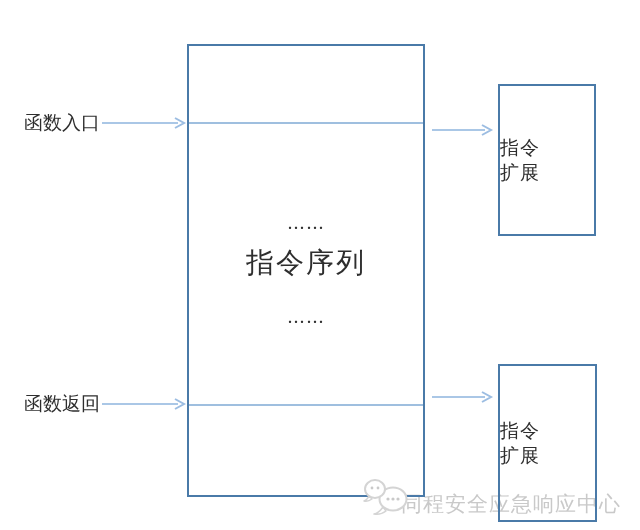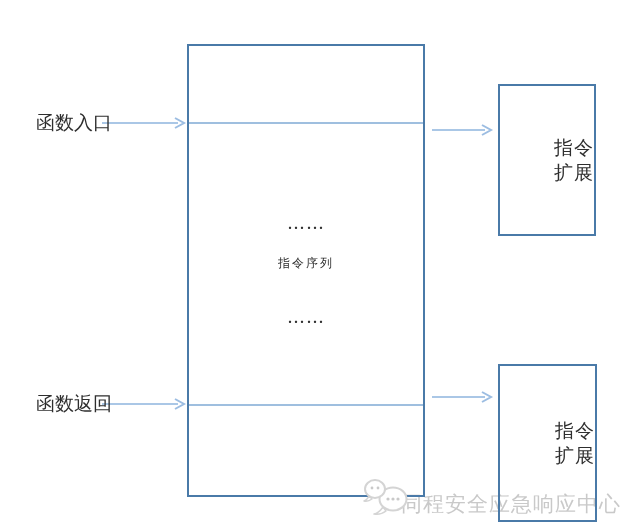--- a/index.html
+++ b/index.html
@@ -21,21 +21,21 @@
     background: transparent;
     box-sizing: border-box;
     z-index: 2;
   }
   .main-box   { left: 187px; top: 44px;  width: 238px; height: 453px; }
   .ext-box-top    { left: 498px; top: 84px;  width: 98px; height: 152px; }
   .ext-box-bottom { left: 498px; top: 364px; width: 99px; height: 158px; }
   .ext-box {
     display: flex;
     flex-direction: column;
-    align-items: flex-end;
+    align-items: flex-start;
     justify-content: center;
   }
   .ext-line {
     font-size: 19px;
     line-height: 25px;
     color: #2e2e2e;
     letter-spacing: 1px;
   }
   
   .flow-line {
@@ -51,26 +51,26 @@
   
   .center-text {
     position: absolute;
     left: 306px;
     transform: translate(-50%, -50%);
     color: #2e2e2e;
     white-space: nowrap;
     z-index: 3;
   }
   .ellipsis-top    { top: 222px; font-size: 18px; letter-spacing: 1px; }
-  .main-label      { top: 263px; font-size: 12px; letter-spacing: 2px; }
+  .main-label      { top: 263px; font-size: 28px; letter-spacing: 2px; }
   .ellipsis-bottom { top: 316px; font-size: 18px; letter-spacing: 1px; }
   
   .side-label {
     position: absolute;
-    left: 36px;
+    left: 24px;
     width: 82px;
     color: #2e2e2e;
     font-size: 19px;
     line-height: 19px;
     white-space: nowrap;
     z-index: 3;
   }
   .label-entry  { top: 113px; }
   .label-return { top: 394px; }
   

